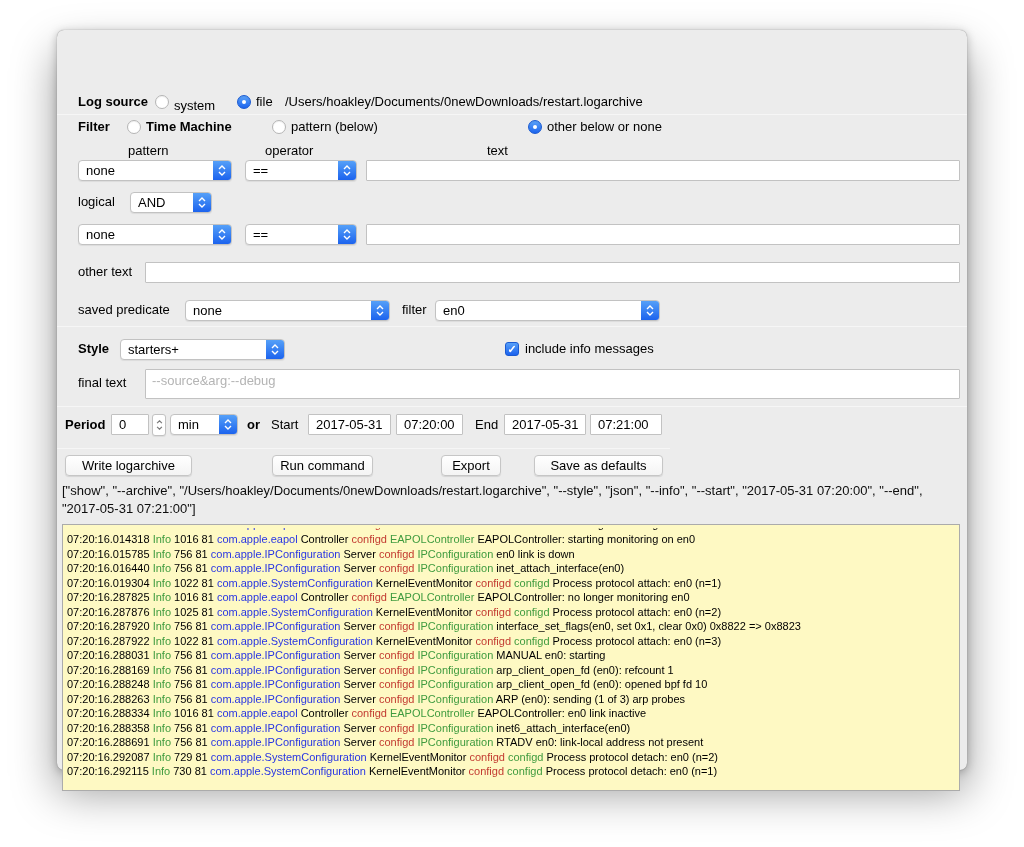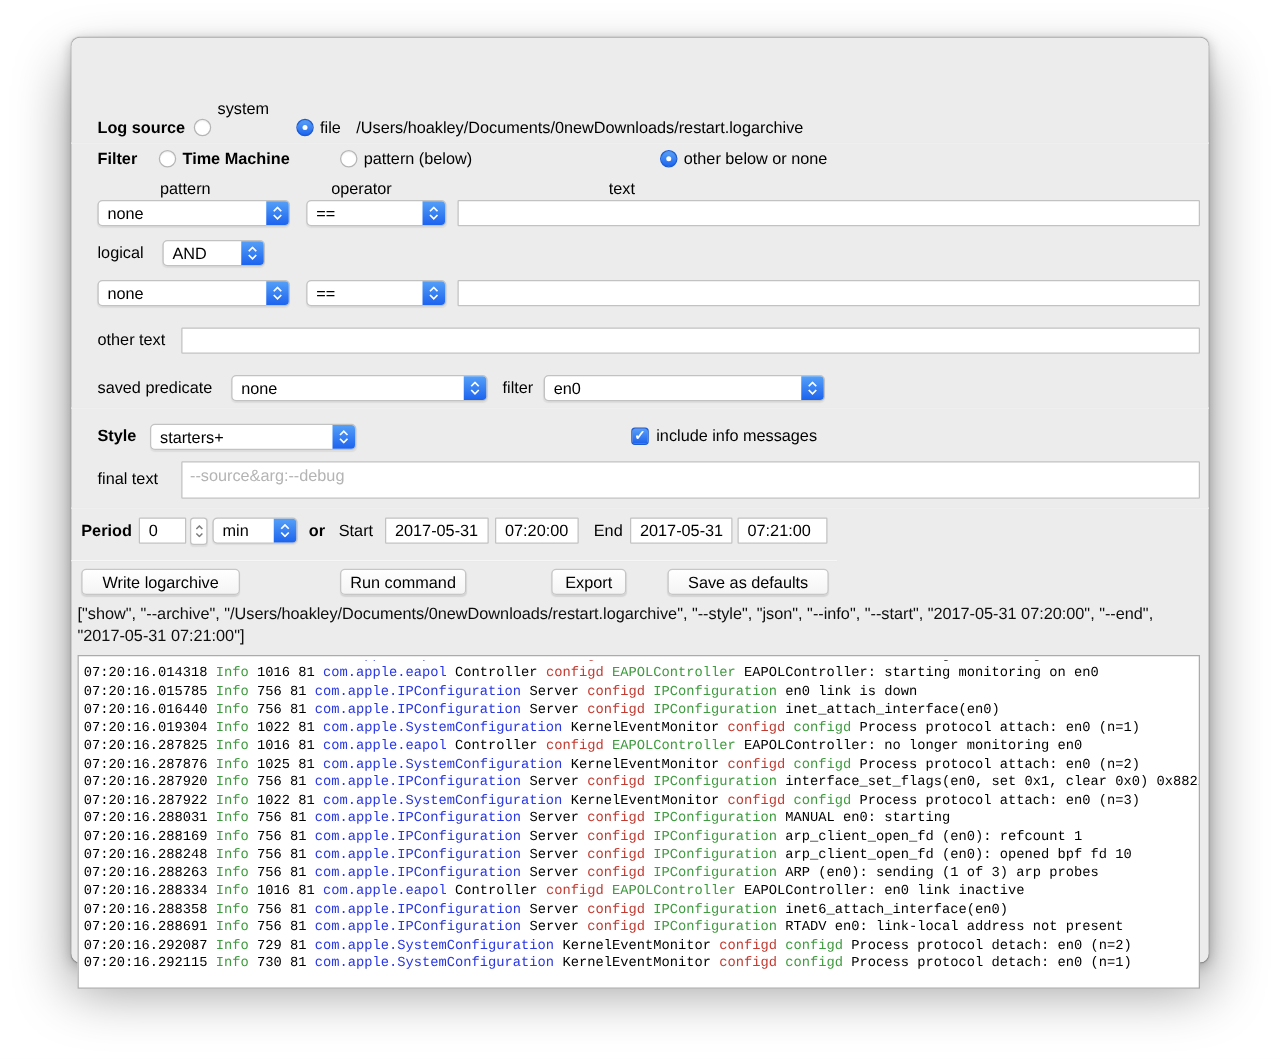--- a/index.html
+++ b/index.html
@@ -43,40 +43,40 @@
   
   .stepper { position:absolute; width:14px; height:22px; background:#fff; border:1px solid #c2c2c2; border-radius:3px;
              display:flex; flex-direction:column; align-items:center; justify-content:center; gap:2px; box-shadow:0 1px 1px rgba(0,0,0,.07); }
   
   .btn { position:absolute; height:21px; background:linear-gradient(#ffffff,#f4f4f4); border:1px solid #c6c6c6;
          border-radius:4px; font-size:13px; color:#000; display:flex; align-items:center; justify-content:center;
          box-shadow:0 1px 1px rgba(0,0,0,.10); white-space:nowrap; }
   
   .cmd { position:absolute; left:5px; top:424px; width:900px; font-size:13px; line-height:18px; color:#0d0d0d; }
   
-  .logbox { position:absolute; left:5px; top:466px; width:898px; height:267px; background:#ffffff;
-            border:1px solid #ababab; overflow:hidden; padding-left:4px; padding-top:3px;font-family:Liberation Mono, monospace; }
+  .logbox { position:absolute; left:5px; top:466px; width:898px; height:267px; background:#fef9c3;
+            border:1px solid #ababab; overflow:hidden; padding-left:4px; padding-top:3px; }
   .clipline { height:4px; overflow:hidden; }
   .clipline .logline { margin-top:-11px; }
   .logline { font-size:11px; line-height:14.5px; white-space:nowrap; color:#000; }
   .logline .k { color:#000; }
   .logline .g { color:#3f9b3f; }
   .logline .b { color:#2936e3; }
   .logline .r { color:#c23a30; }
 </style>
 </head>
 <body>
 
 <div class="window">
 
   <div class="content">
 
     <span class="lbl bold" style="left:21px; top:33px;">Log source</span>
     <span class="radio" style="left:98px; top:37px;"></span>
-    <span class="lbl" style="left:117px; top:18px;">system</span>
+    <span class="lbl" style="left:117px; top:37px;">system</span>
     <span class="radio sel" style="left:180px; top:37px;"></span>
     <span class="lbl" style="left:199px; top:33px;">file</span>
     <span class="lbl" style="left:228px; top:33px;">/Users/hoakley/Documents/0newDownloads/restart.logarchive</span>
 
     <div class="sep" style="left:0; right:0; top:56px;"></div>
 
     <span class="lbl bold" style="left:21px; top:58px;">Filter</span>
     <span class="radio" style="left:70px; top:62px;"></span>
     <span class="lbl bold" style="left:89px; top:58px;">Time Machine</span>
     <span class="radio" style="left:215px; top:62px;"></span>

